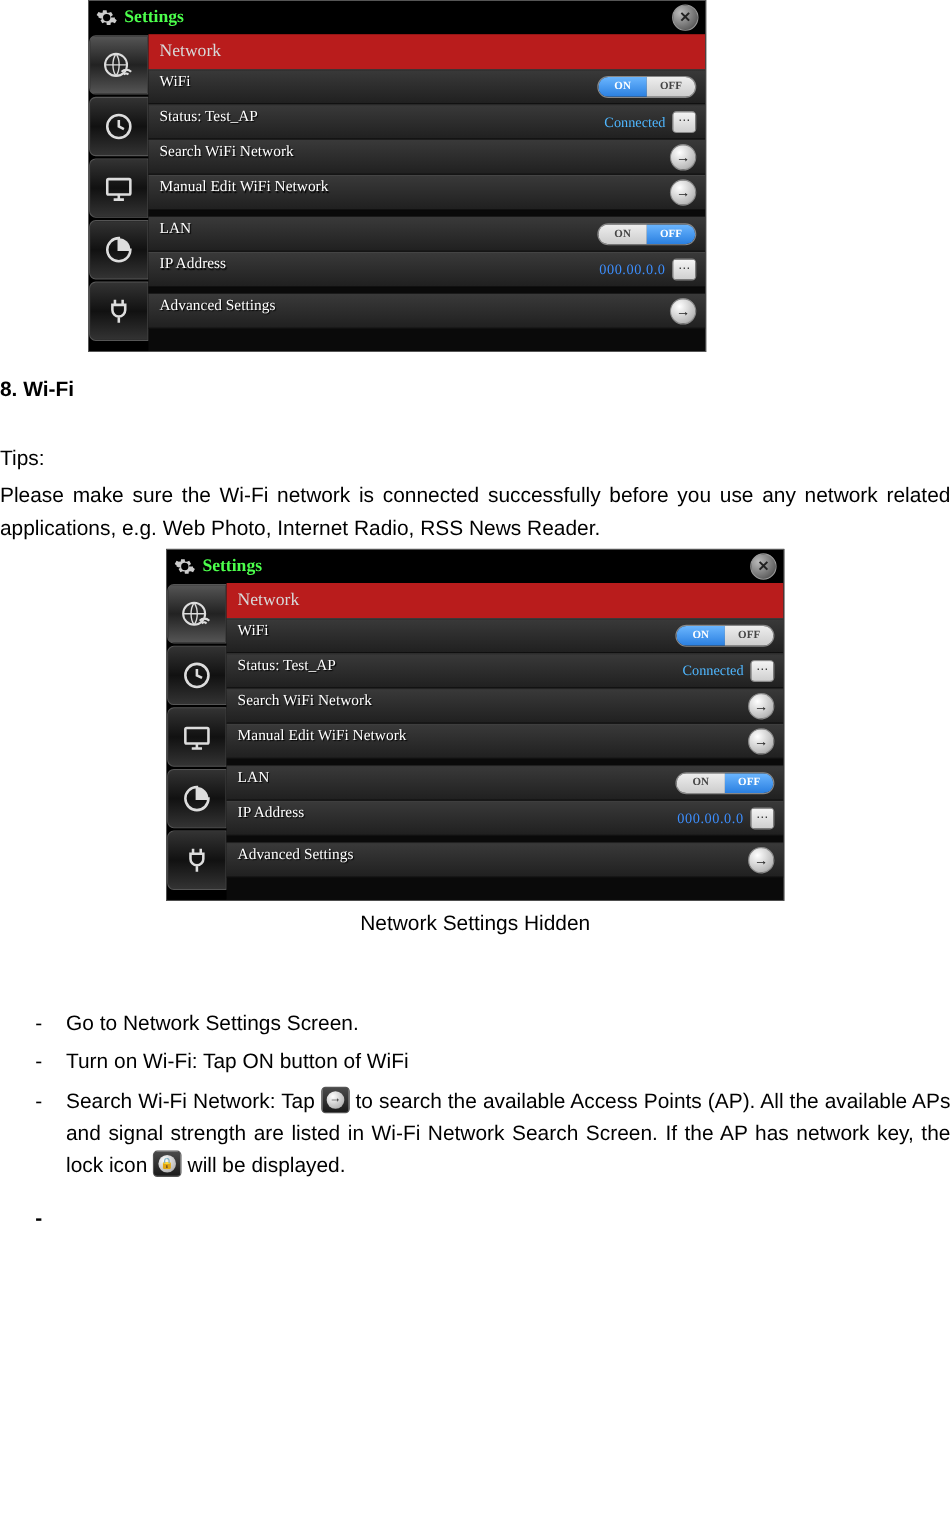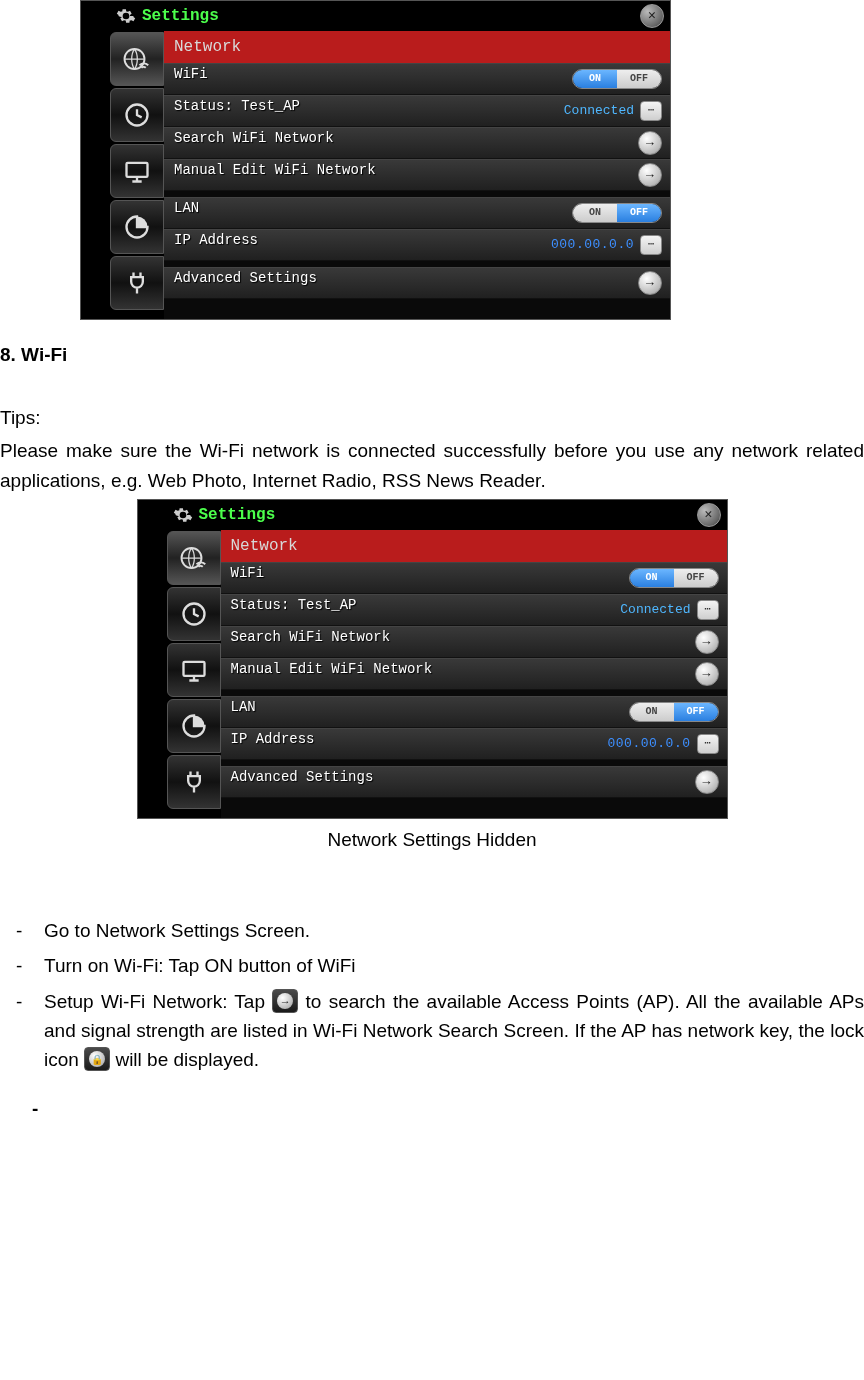--- a/index.html
+++ b/index.html
@@ -23,22 +23,21 @@
   .screenshot-wrap.center {
     justify-content: center;
     padding-left: 0;
   }
   
   .shot {
     width: 560px;
     background: #000;
     border: 1px solid #555;
     position: relative;
-    font-family: Liberation Mono, monospace;
-    padding-left: 29px;
+    font-family: Liberation Serif, serif;
   }
   .shot-header {
     display: flex;
     align-items: center;
     height: 30px;
     padding-left: 6px;
     background: #000;
     position: relative;
   }
   .gear-icon svg { display:block; }
@@ -174,21 +173,21 @@
   .doc .h { font-weight: bold; }
   .doc .justify { text-align: justify; }
   .caption {
     text-align: center;
     margin: 6px 0 22px 0;
   }
   .steps-head { font-weight: bold; }
   .u { text-decoration: underline; }
   ul.steps {
     list-style: none;
-    padding-left: 16px;
+    padding-left: 32px;
     margin: 10px 0 0 0;
   }
   ul.steps > li {
     position: relative;
     padding-left: 28px;
     margin-bottom: 6px;
     text-align: justify;
   }
   ul.steps > li::before {
     content: "-";
@@ -437,21 +436,21 @@
     </div>
   </div>
 
   <p class="caption">Network Settings Hidden</p>
 
   <br>
   <ul class="steps">
     <li>Go to Network Settings Screen.</li>
     <li>Turn on Wi-Fi: Tap ON button of WiFi</li>
     <li>
-      <span>Setup Wi-Fi Network: Tap </span>
+      <span>Search Wi-Fi Network: Tap </span>
       <span class="inline-btn">
           <span class="circ">→</span>
         </span>
       <span> to search the available Access Points (AP). All the available APs and signal strength are listed in Wi-Fi Network Search Screen. If the AP has network key, the lock icon </span>
       <span class="inline-btn lock">
           <span class="circ">🔒</span>
         </span>
       <span> will be displayed.</span>
     </li>
   </ul>

